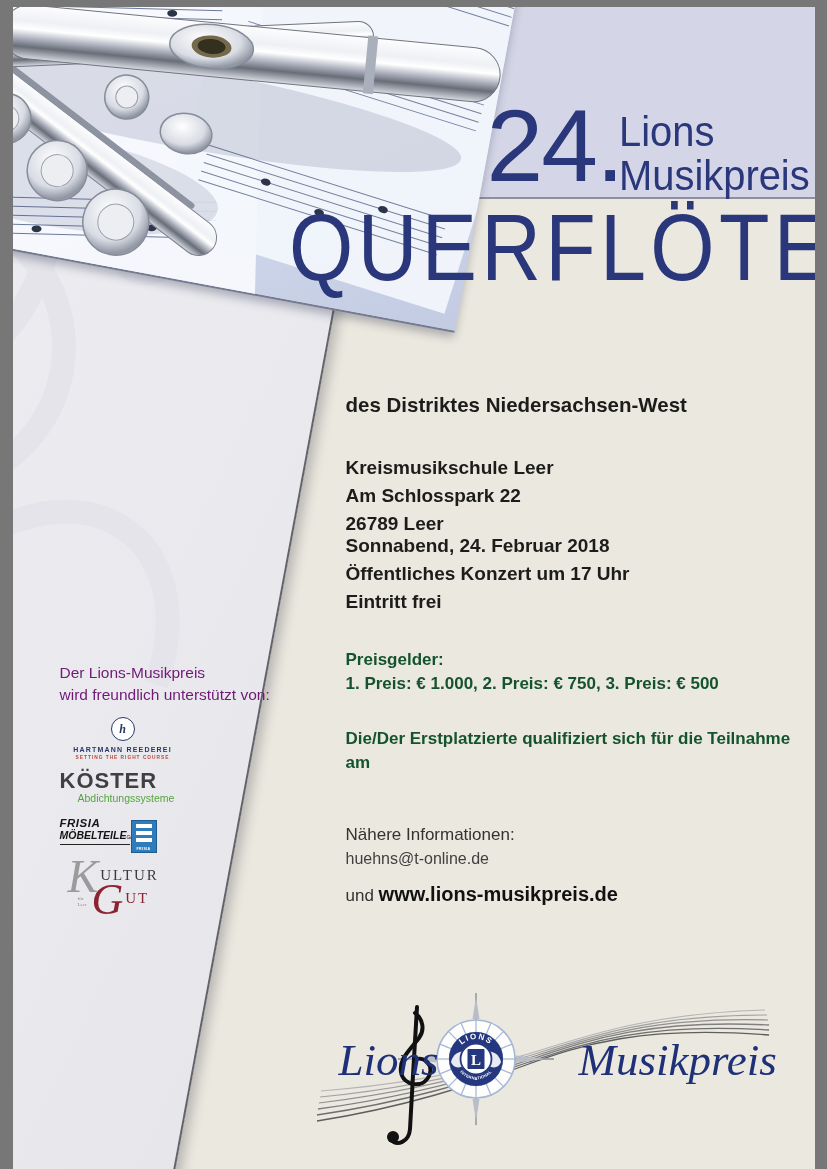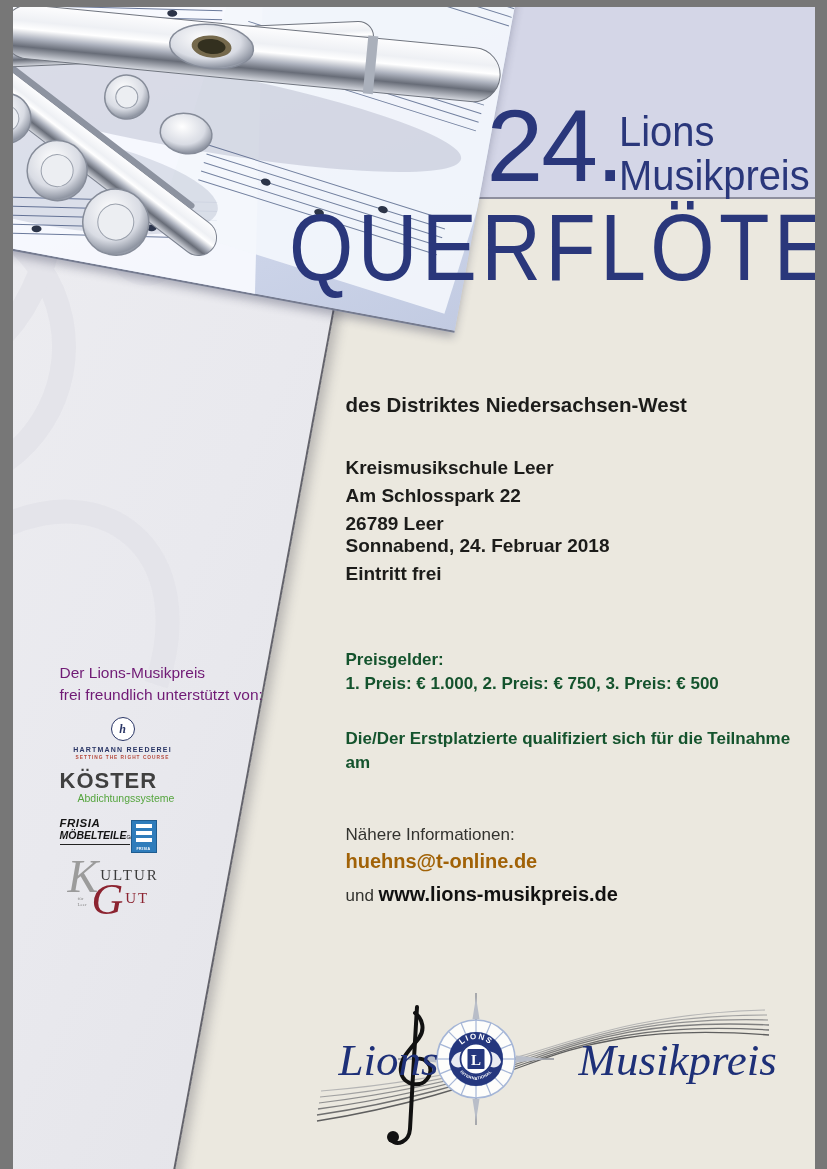--- a/index.html
+++ b/index.html
@@ -34,21 +34,21 @@
        font-size:95px;line-height:1;font-weight:300;letter-spacing:5px;
        transform:scaleX(.87);transform-origin:left top;white-space:nowrap;}
   
   .rc{position:absolute;left:333px;z-index:6;color:#1c1c1a;}
   .subtitle{top:386px;font-size:20.5px;font-weight:700;}
   .block3{font-size:19px;line-height:28px;font-weight:700;}
   .venue{top:447px;} .event{top:525px;}
   .grey{color:#14532d;font-weight:700;font-size:17px;line-height:24px;}
   .prizes{top:641px;} .qual{top:720px;}
   .contact-label{top:818px;font-size:17px;color:#33332f;}
-  .email{top:843px;font-size:20px;font-weight:700;color:#a16207;}
+  .email{top:843px;font-size:16px;font-weight:400;color:#404040;}
   .webline{top:876px;font-size:17px;color:#33332f;}
   .webline b{font-size:20px;color:#111;}
   
   .sp{position:absolute;z-index:6;}
   .sp-intro{left:47px;top:655px;font-size:15.5px;line-height:21.5px;color:#701a75;}
   .hartmann{left:50px;top:710px;width:120px;text-align:center;}
   .h-circle{width:22px;height:22px;border:1.5px solid #2a3666;border-radius:50%;
     margin:0 auto;display:flex;align-items:center;justify-content:center;
     font-family:"Liberation Serif",serif;font-style:italic;font-weight:700;
     font-size:12px;color:#2a3666;background:#fff;}
@@ -226,20 +226,21 @@
   <div class="rc subtitle" data-interactable="false">des Distriktes Niedersachsen-West</div>
 
   <div class="rc block3 venue" data-interactable="false">
     <div data-interactable="false">Kreismusikschule Leer</div>
     <div data-interactable="false">Am Schlosspark 22</div>
     <div data-interactable="false">26789 Leer</div>
   </div>
 
   <div class="rc block3 event" data-interactable="false">
     <div data-interactable="false">Sonnabend, 24. Februar 2018</div>
+    <div data-interactable="false">Öffentliches Konzert um 17 Uhr</div>
     <div data-interactable="false">Eintritt frei</div>
   </div>
 
   <div class="rc grey prizes" data-interactable="false">
     <div data-interactable="false">Preisgelder:</div>
     <div data-interactable="false">1. Preis: € 1.000, 2. Preis: € 750, 3. Preis: € 500</div>
   </div>
 
   <div class="rc grey qual" data-interactable="false">
     <div data-interactable="false">Die/Der Erstplatzierte qualifiziert sich für die Teilnahme am</div>
@@ -247,21 +248,21 @@
 
   <div class="rc contact-label" data-interactable="false">Nähere Informationen:</div>
   <div class="rc email" data-interactable="false">huehns@t-online.de</div>
   <div class="rc webline" data-interactable="false">
     <span data-interactable="false">und</span>
     <b data-interactable="false">www.lions-musikpreis.de</b>
   </div>
 
   <div class="sp sp-intro" data-interactable="false">
     <div data-interactable="false">Der Lions-Musikpreis</div>
-    <div data-interactable="false">frei freundlich unterstützt von:</div>
+    <div data-interactable="false">wird freundlich unterstützt von:</div>
   </div>
 
   <div class="sp hartmann" data-interactable="false">
     <div class="h-circle" data-interactable="false">h</div>
     <div class="h-name" data-interactable="false">HARTMANN REEDEREI</div>
     <div class="h-tag" data-interactable="false">SETTING THE RIGHT COURSE</div>
   </div>
 
   <div class="sp koester" data-interactable="false">
     <div class="k-name" data-interactable="false">KÖSTER</div>

